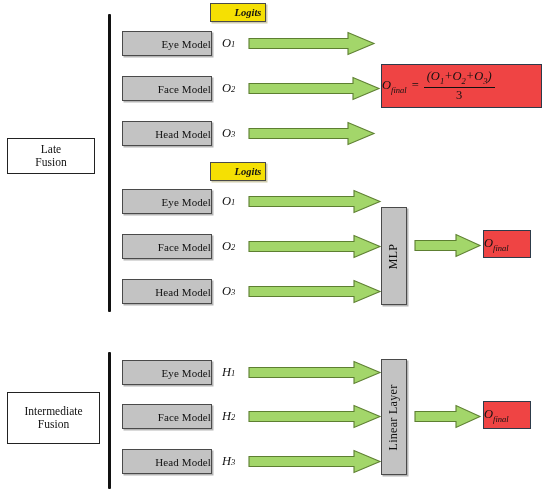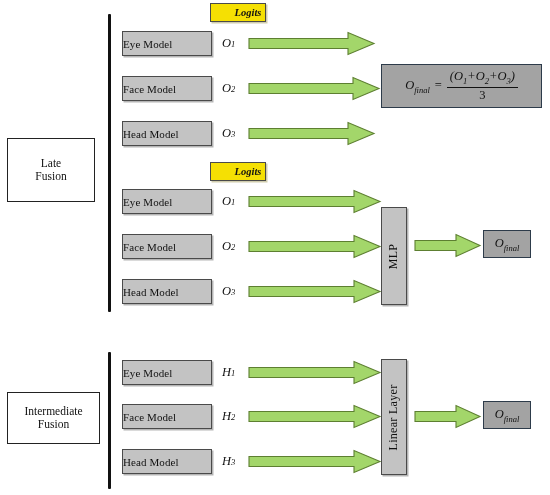--- a/index.html
+++ b/index.html
@@ -19,21 +19,21 @@
     display:flex;align-items:center;justify-content:center;
     text-align:center;line-height:1.15;font-size:11.5px;
   }
 
   
   .vbar{background:#111;width:2.6px;border-radius:1px;}
 
   
   .model-box{
     background:#c3c3c3;border:1.3px solid #4a4a4a;
-    display:flex;align-items:center;justify-content:flex-start;
+    display:flex;align-items:center;justify-content:flex-end;
     font-size:11px;letter-spacing:.1px;
     box-shadow:1.5px 1.5px 0 rgba(90,90,90,.45);
   }
 
   
   .tag{
     background:#f5e003;border:1.3px solid #4a4a4a;
     display:flex;align-items:center;justify-content:center;
     font-style:italic;font-size:10.5px;font-weight:600;
     box-shadow:1.5px 1.5px 0 rgba(120,110,20,.35);
@@ -57,22 +57,22 @@
     display:flex;align-items:center;justify-content:center;
     box-shadow:1.5px 1.5px 0 rgba(90,90,90,.45);
   }
   .proc-box span{
     transform:rotate(-90deg);white-space:nowrap;
     font-size:12px;letter-spacing:.3px;
   }
 
   
   .blue-box{
-    background:#a3a3a3;border:1.4px solid #2d3b4a;
-    display:flex;align-items:center;justify-content:center;
+    background:#ef4444;border:1.4px solid #2d3b4a;
+    display:flex;align-items:center;
   }
   .out-label{font-style:italic;font-size:12.5px;white-space:nowrap;}
   .out-label sub{font-size:8.5px;font-style:italic;}
 
   
   .formula{
     display:flex;align-items:center;justify-content:center;
     font-size:12.5px;white-space:nowrap;gap:5px;
   }
   .formula .lhs{font-style:italic;}
@@ -136,21 +136,21 @@
     <div class="formula">
       <span class="lhs"><span>O</span><sub>final</sub></span>
       <span>=</span>
       <span class="frac">
         <span class="num"><span>(O</span><sub>1</sub><span>+O</span><sub>2</sub><span>+O</span><sub>3</sub><span>)</span></span>
         <span class="den">3</span>
       </span>
     </div>
   </div>
 
-  <div class="abs fusion-box" style="left:7px;top:138px;width:88px;height:64px;">
+  <div class="abs fusion-box" style="left:7px;top:138px;width:88px;height:36px;">
     <div>
       <div>Late</div>
       <div>Fusion</div>
     </div>
   </div>
 
   <div class="abs tag" style="left:210px;top:162px;width:56px;height:19px;">
     <span>Logits</span>
   </div>
 

